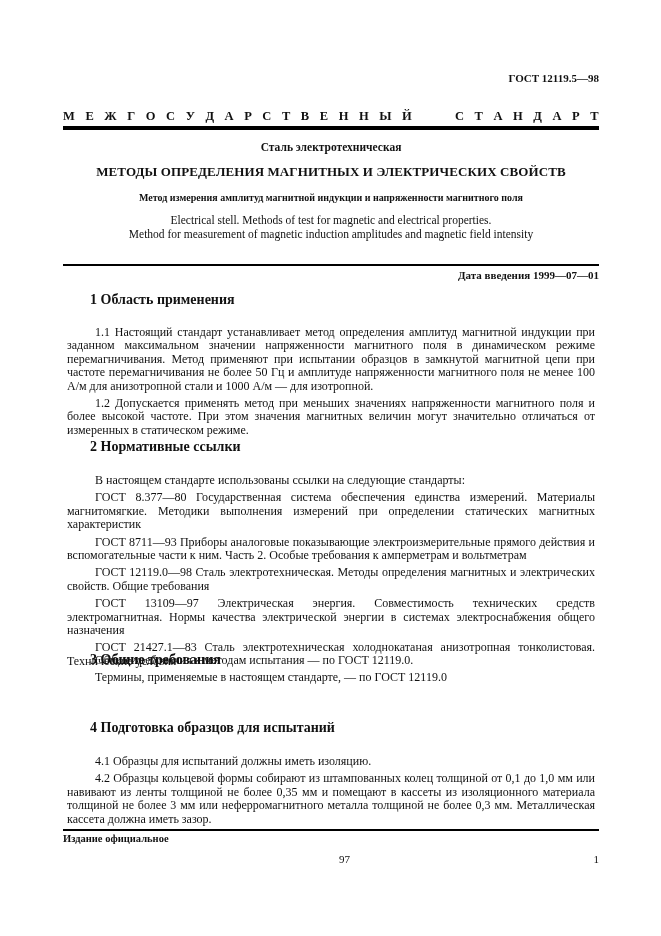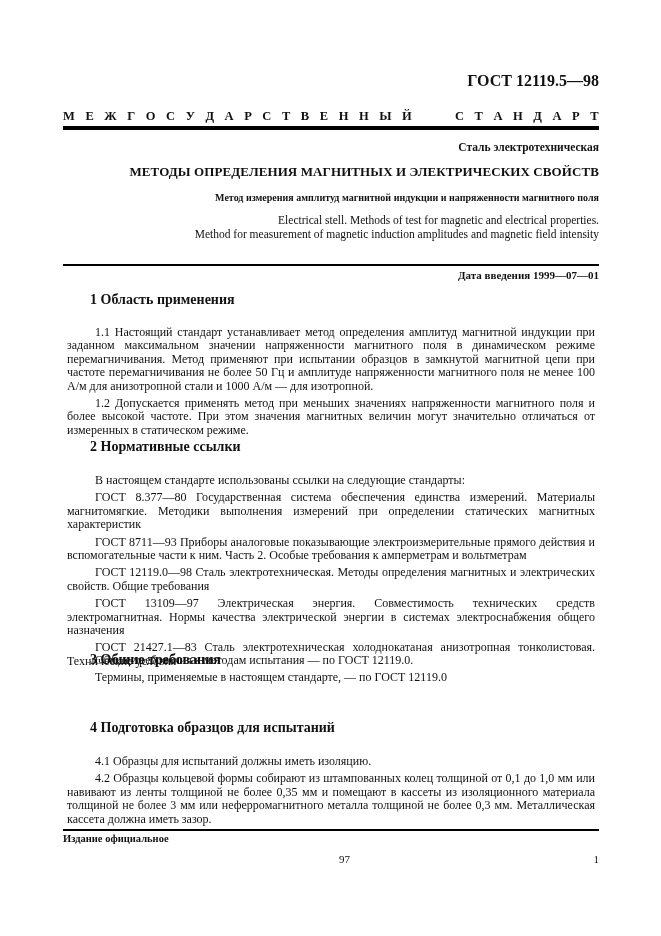--- a/index.html
+++ b/index.html
@@ -1,25 +1,25 @@
 <!DOCTYPE html>
 <html><head>
 <meta charset="utf-8">
 <style>
   html, body { margin: 0; padding: 0; background: #ffffff; }
   body { width: 661px; height: 936px; position: relative; overflow: hidden;
          font-family: "Liberation Serif", "DejaVu Serif", serif; color: #111; }
   .abs { position: absolute; }
-  .gost-code { top: 72px; right: 62px; font-weight: bold; font-size: 16px; }
+  .gost-code { top: 72px; right: 62px; font-weight: bold; font-size: 11px; }
   .interstate { top: 109px; left: 63px; width: 536px; font-weight: bold; font-size: 12.5px;
                 display: flex; justify-content: space-between; }
   .interstate span { display: inline-block; }
   .interstate .gap { width: 22px; }
   .rule-thick { top: 126px; left: 63px; width: 536px; height: 4px; background: #000; }
-  .center { left: 63px; width: 536px; text-align: right; }
+  .center { left: 63px; width: 536px; text-align: center; }
   .subtitle { top: 141px; font-weight: bold; font-size: 11.5px; }
   .title { top: 164px; font-weight: bold; font-size: 13px; letter-spacing: 0.1px; }
   .method { top: 192px; font-weight: bold; font-size: 10px; }
   .en1 { top: 214px; font-size: 11.5px; }
   .en2 { top: 228px; font-size: 11.5px; }
   .rule-mid { top: 264px; left: 63px; width: 536px; height: 2px; background: #000; }
   .date { top: 269px; right: 62px; font-weight: bold; font-size: 11px; }
   h2 { margin: 0; font-size: 14px; font-weight: bold; position: absolute; left: 90px; }
   .para { position: absolute; left: 63px; width: 536px; font-size: 12px; line-height: 13.4px;
           text-align: justify; }

